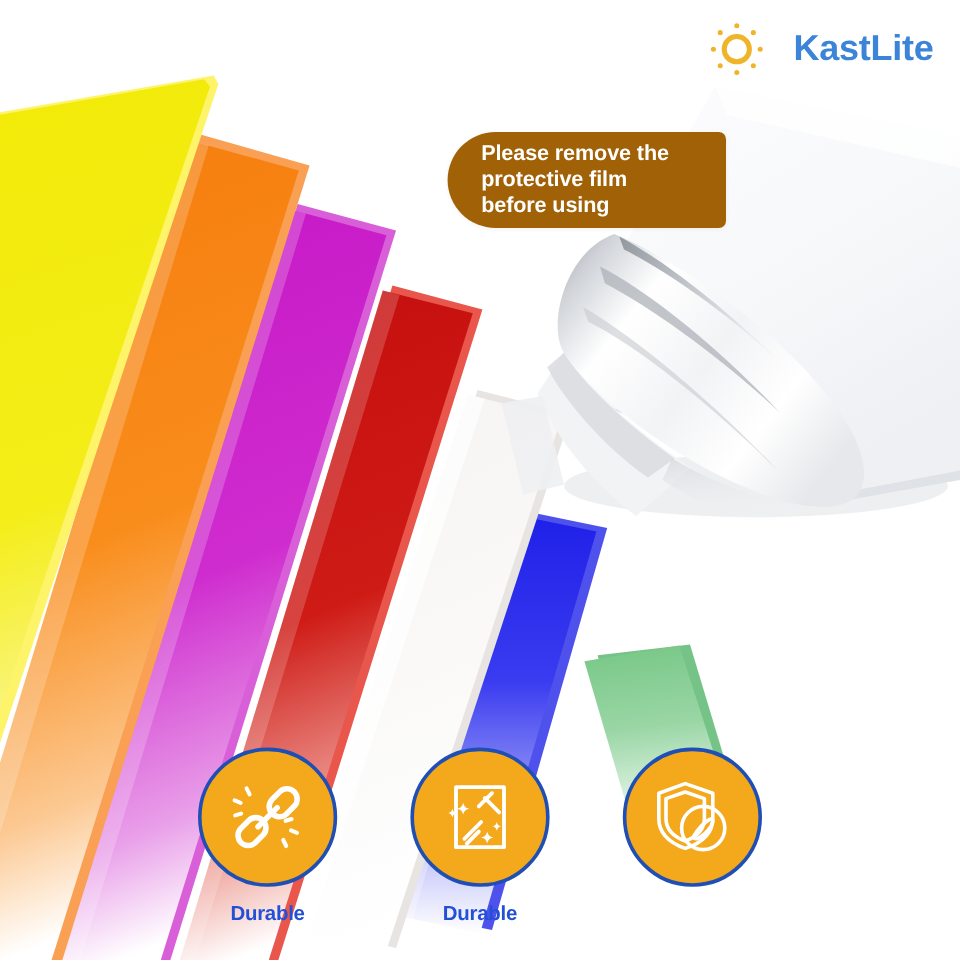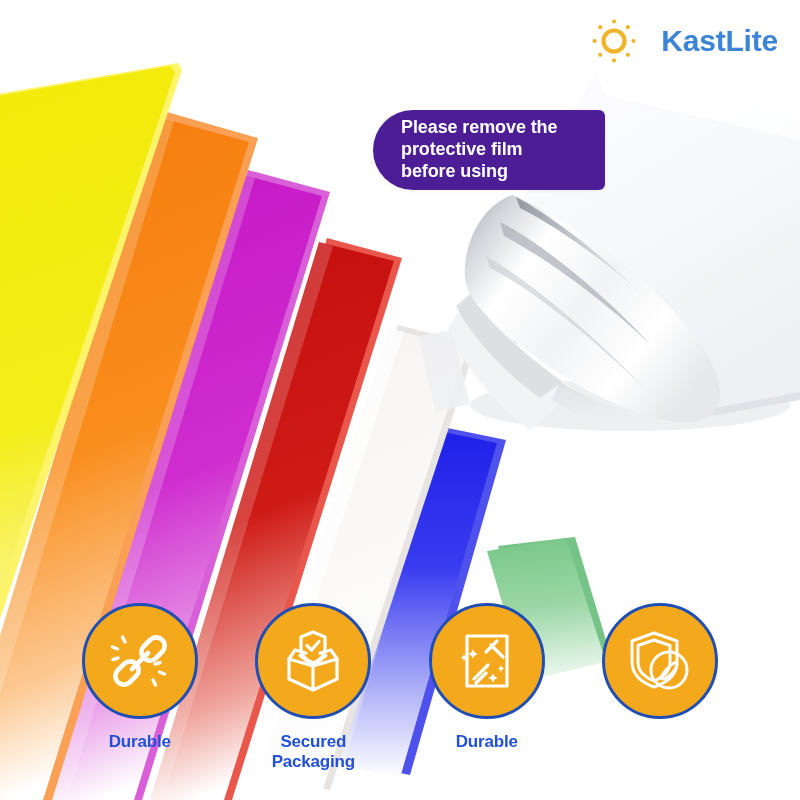--- a/index.html
+++ b/index.html
@@ -30,21 +30,21 @@
 
   
   .sheet-layer { position:absolute; inset:0; pointer-events:none; }
   .sheet-layer svg { width:800px; height:800px; display:block; }
 
   
   #callout {
     position:absolute;
     left:373px; top:110px;
     width:232px; height:80px;
-    background:#4c1d95;
+    background:#a16207;
     border-radius:40px 6px 6px 40px;
     display:flex; align-items:center;
     padding-left:28px;
     box-shadow:0 1px 4px rgba(0,0,0,0.06);
   }
   #callout .ctext {
     color:#ffffff; font-weight:bold;
     font-size:18px; line-height:1.22;
     letter-spacing:-0.1px;
     white-space:pre-line;
@@ -266,36 +266,20 @@
             <path d="M15,34 L10,35.5"></path>
             <path d="M52,40 L57,38.5"></path>
             <path d="M56.5,48 L61.5,50"></path>
             <path d="M50,56 L52.5,61"></path>
           </g>
         </svg>
       </div>
       <div class="flabel">Durable</div>
     </div>
 
-    <div class="feature">
-      <div class="circle">
-        <svg viewBox="0 0 74 74" xmlns="http://www.w3.org/2000/svg" fill="none" stroke="#ffffff" stroke-width="3.2" stroke-linecap="round" stroke-linejoin="round">
-          <path d="M37,8 L49,13 V24 c0,8 -6,12.5 -12,15 c-6,-2.5 -12,-7 -12,-15 V13 Z"></path>
-          <path d="M31,21.5 L35.5,26 L43,17.5"></path>
-          <path d="M13,35 L37,42 L61,35"></path>
-          <path d="M13,35 L19,26 L30,29"></path>
-          <path d="M61,35 L55,26 L44,29"></path>
-          <path d="M37,42 V66"></path>
-          <path d="M13,35 V55 L37,66 L61,55 V35"></path>
-          <path d="M24,31.5 L37,42 L50,31.5"></path>
-        </svg>
-      </div>
-      <div class="flabel">Secured
-Packaging</div>
-    </div>
 
     <div class="feature">
       <div class="circle">
         <svg viewBox="0 0 74 74" xmlns="http://www.w3.org/2000/svg" fill="none" stroke="#ffffff" stroke-width="3.2" stroke-linecap="round" stroke-linejoin="round">
           <rect x="17" y="12" width="40" height="50"></rect>
           <path d="M41,21 L53,33"></path>
           <path d="M36,28 L47,17"></path>
           <path d="M24,55 L38,41"></path>
           <path d="M26,59 L36,49"></path>
           <g fill="#ffffff" stroke="none">

